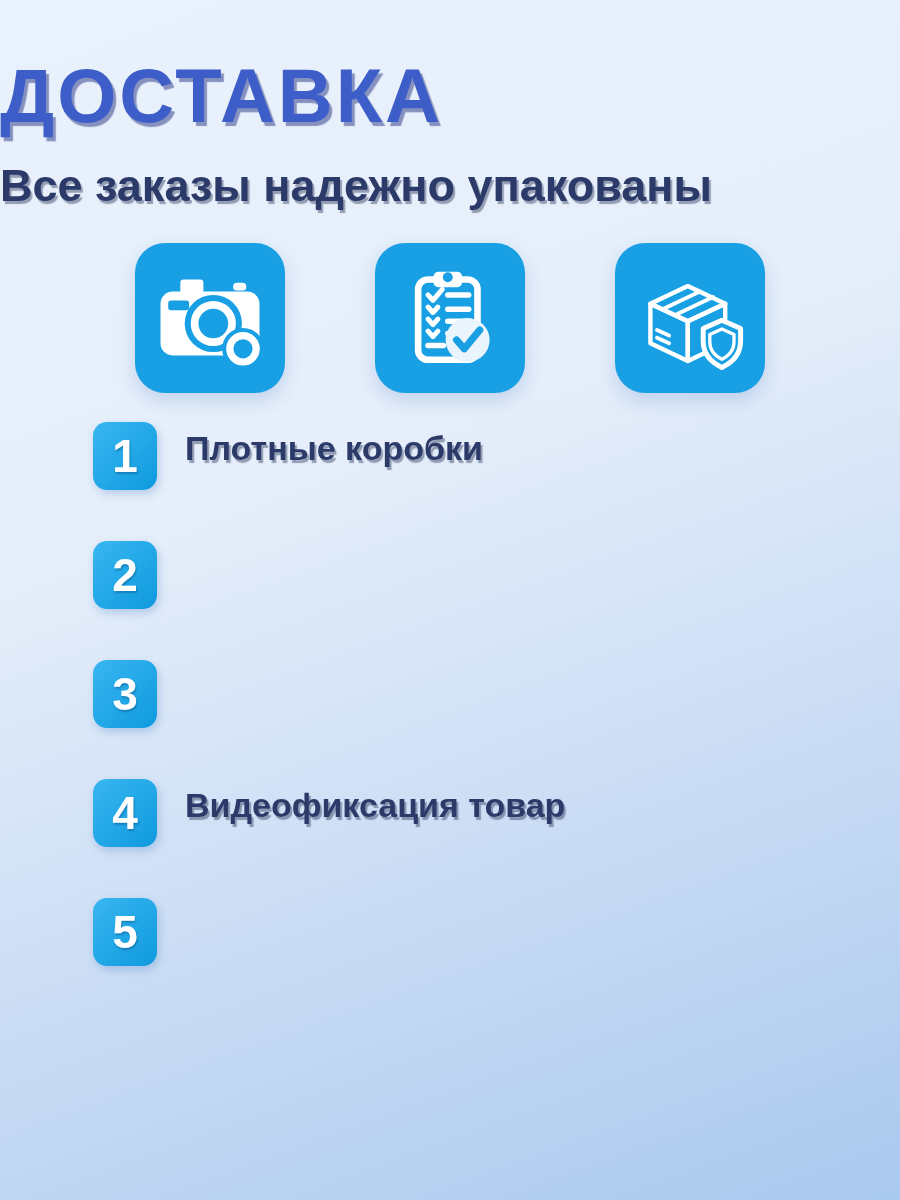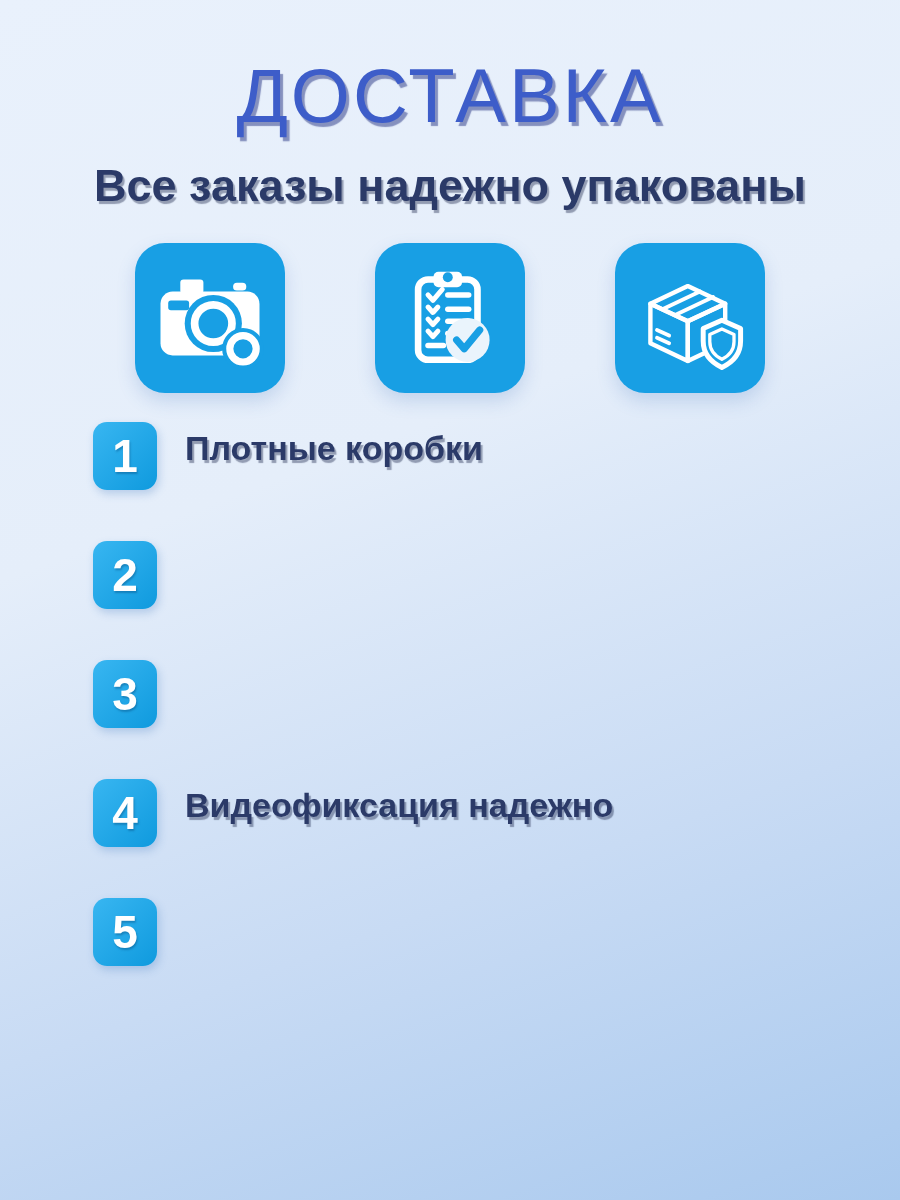--- a/index.html
+++ b/index.html
@@ -11,34 +11,33 @@
     height: 1200px;
     overflow: hidden;
     background: linear-gradient(160deg, #e9f1fc 0%, #e5eefa 38%, #c8dbf4 70%, #a9c9ee 100%);
   }
 
   .title {
     position: absolute;
     top: 52px;
     left: 0;
     width: 100%;
-    text-align: center;
+    text-align: left;
     font-size: 76px;
-    font-weight: normal;
+    font-weight: bold;
     letter-spacing: 3px;
     color: #3d5dc9;
     text-shadow: 3px 4px 1px rgba(35, 50, 130, 0.5);
   }
 
   .subtitle {
     position: absolute;
     top: 160px;
     left: 0;
     width: 100%;
-    text-align: center;
     font-size: 45px;
     font-weight: bold;
     color: #2b3a68;
     text-shadow: 2px 3px 1px rgba(23, 32, 70, 0.4);
   }
 
   .tiles {
     position: absolute;
     top: 243px;
     left: 0;
@@ -168,21 +167,21 @@
     <div class="row">
       <div class="badge">2</div>
     </div>
 
     <div class="row">
       <div class="badge">3</div>
     </div>
 
     <div class="row">
       <div class="badge">4</div>
-      <div class="row-text">Видеофиксация надежно</div>
+      <div class="row-text">Видеофиксация товар</div>
     </div>
 
     <div class="row">
       <div class="badge">5</div>
     </div>
 
   </div>
 
 </div>
 

